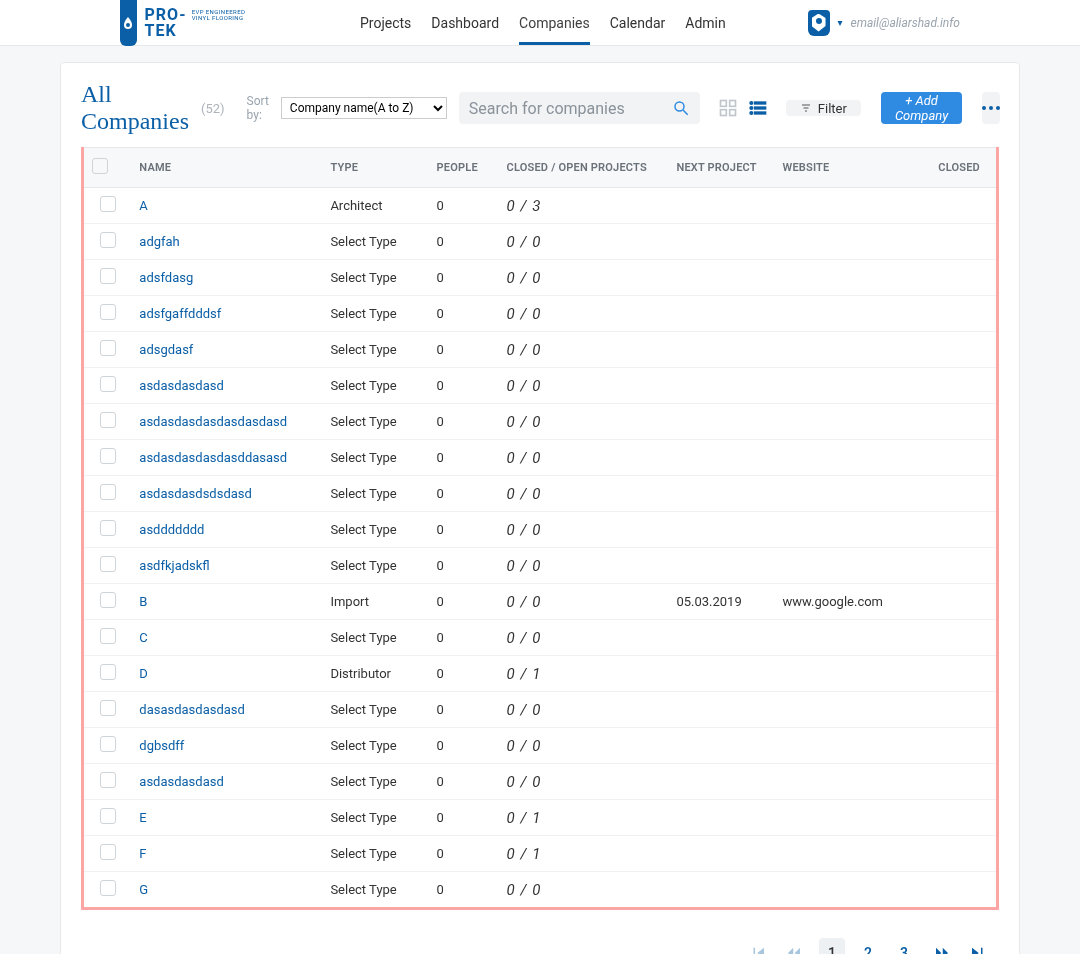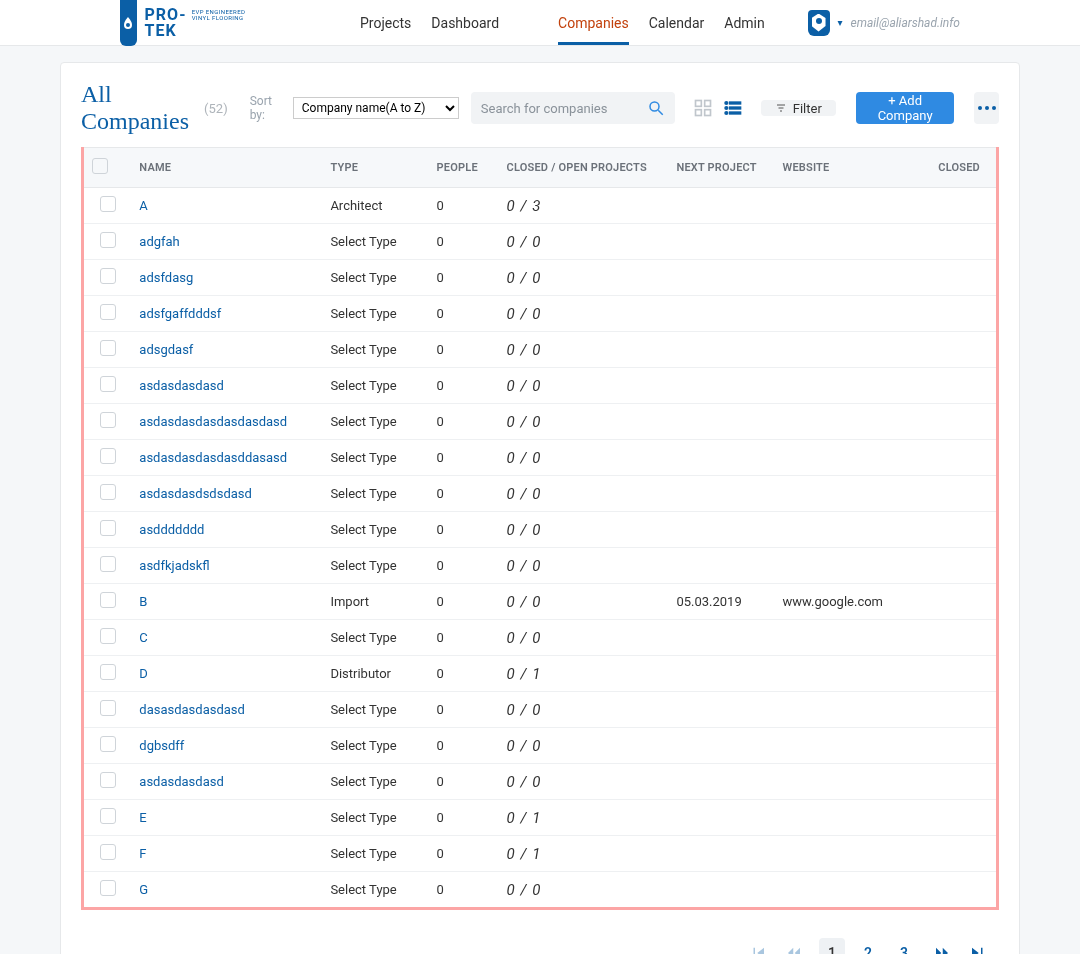--- a/index.html
+++ b/index.html
@@ -9,46 +9,46 @@
   
   .topbar { background:#fff; border-bottom:1px solid #e6e8ea; display:flex; align-items:stretch; height:46px; padding:0 0 0 0; }
   .brand-wrap { display:flex; align-items:center; width:260px; padding-left:120px; }
   .brand-logo { width:26px; height:46px; background:#0b5fa6; border-radius:0 0 6px 6px; display:flex; align-items:center; justify-content:center; margin-right:8px; }
   .brand-logo svg { width:16px; height:16px; }
   .brand-text { display:flex; flex-direction:row; line-height:1; }
   .brand-text .name { color:#0b5fa6; font-weight:700; letter-spacing:1px; font-size:16px; }
   .brand-text .tag  { color:#0b5fa6; font-size:6px; letter-spacing:.4px; margin-top:2px; }
   .nav { display:flex; align-items:stretch; gap:20px; margin-left:100px; }
   .nav a { display:flex; align-items:center; text-decoration:none; color:#333; font-size:14px; border-bottom:3px solid transparent; padding-top:3px; }
-  .nav a.active { color:#c2410c; border-bottom-color:#0b5fa6;margin-left:39px; }
+  .nav a.active { color:#404040; border-bottom-color:#0b5fa6; }
   .user { margin-left:auto; display:flex; align-items:center; gap:8px; padding-right:120px; }
   .user .shield { width:22px; height:26px; background:#0b5fa6; border-radius:4px 4px 6px 6px; position:relative; }
   .user .shield::before{ content:""; position:absolute; inset:4px; background:#fff; clip-path:polygon(50% 0,100% 25%,100% 70%,50% 100%,0 70%,0 25%);}
   .user .shield::after{ content:""; position:absolute; left:8px; top:8px; width:6px; height:6px; border-radius:50%; background:#0b5fa6; }
   .user .email { color:#9aa4ae; font-size:12px;font-style:italic; }
   .user .caret { color:#0b5fa6; font-size:10px; }
 
   
   .page { width:960px; margin:16px auto 0; background:#fff; border:1px solid #e6e8ea; border-radius:4px; padding:18px 0 18px; }
   .page-head { display:flex; align-items:center; gap:12px; padding:0 20px 12px; }
   .title { color:#0b5fa6; font-size:24px; font-weight:500;font-family:Liberation Serif, serif; }
   .count { color:#aeb4ba; font-size:13px; }
   .sort-label { color:#9aa4ae; font-size:12px; margin-left:10px; }
   .sort-select { font-size:12px; border:1px solid #ccc; background:#fff; padding:2px 16px 2px 4px; appearance:auto; }
   .search { flex:0 0 200px; display:flex; align-items:center; background:#f1f3f5; border-radius:4px; padding:0 10px; height:32px; }
-  .search input { flex:1; border:none; outline:none; background:transparent; font-size:13px; color:#333; }
+  .search input { flex:1; border:none; outline:none; background:transparent; font-size:16px; color:#333; }
   .search input::placeholder{ color:#8a929a; }
   .search .mag { width:18px; height:18px; }
   .viewmodes { display:flex; align-items:center; gap:10px; margin-left:6px; }
   .viewmodes .grid-ic, .viewmodes .list-ic { width:20px; height:20px; display:flex; align-items:center; justify-content:center; }
   .grid-ic svg{ stroke:#c0c6cc; }
   .list-ic svg{ stroke:#0b5fa6; fill:#0b5fa6; }
   .filter-btn { display:flex; align-items:center; gap:6px; background:#f1f3f5; border:none; border-radius:4px; padding:0 14px; height:16px; cursor:pointer; color:#333; font-size:13px; margin-left:6px;}
   .filter-btn svg{ width:12px; height:12px; }
-  .add-btn { background:#2f8ae2; color:#fff; border:none; border-radius:4px; padding:0 14px; height:32px; font-size:13px; cursor:pointer; margin-left:8px;}
+  .add-btn { background:#2f8ae2; color:#fff; border:none; border-radius:4px; padding:0 14px; height:32px; font-size:13px; cursor:pointer; margin-left:8px;font-style:italic;}
   .more-btn { background:#f1f3f5; border:none; border-radius:4px; width:32px; height:32px; display:flex; align-items:center; justify-content:center; margin-left:8px; cursor:pointer; }
   .dots{ display:flex; gap:3px;}
   .dots span{ width:4px; height:4px; border-radius:50%; background:#0b5fa6; }
 
   
   .tbl { width:calc(100% - 40px); margin:0 20px; border:3px solid #fca5a5; border-top:1px solid #e6e8ea; border-collapse:collapse; }
   .tbl th { background:#f6f8fa; text-align:left; font-size:11px; font-weight:600; color:#6b7179; padding:10px 8px; border-bottom:1px solid #e6e8ea; letter-spacing:.2px; }
   .tbl td { font-size:13px; color:#333; padding:8px 8px; border-bottom:1px solid #eef0f2; vertical-align:middle; }
   .tbl tr:last-child td{ border-bottom:none;}
   .col-chk { width:46px; text-align:center; }

